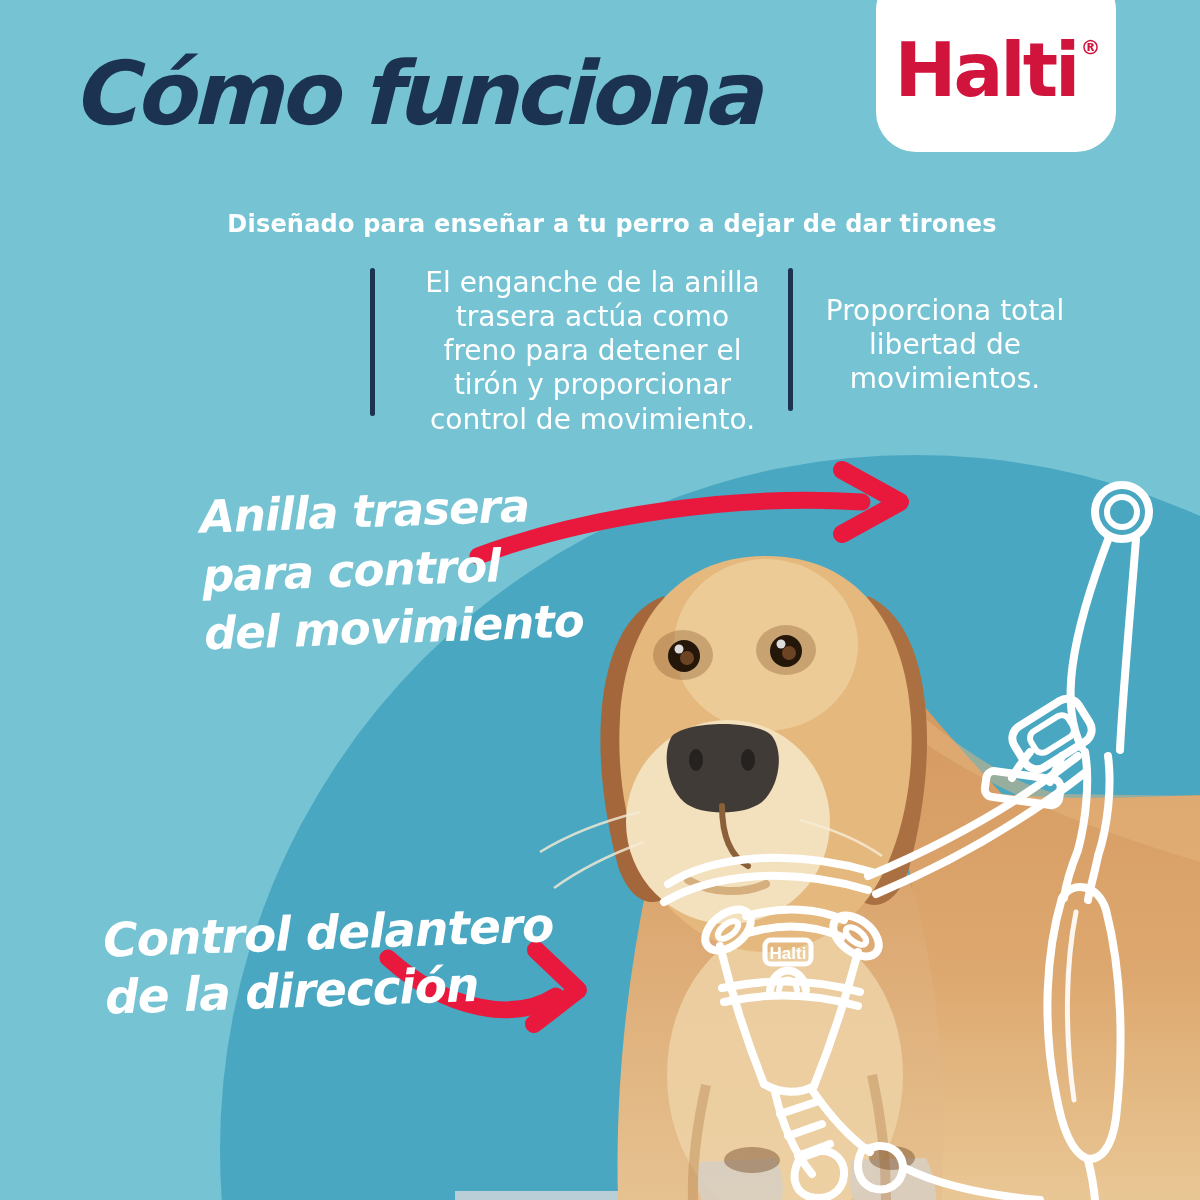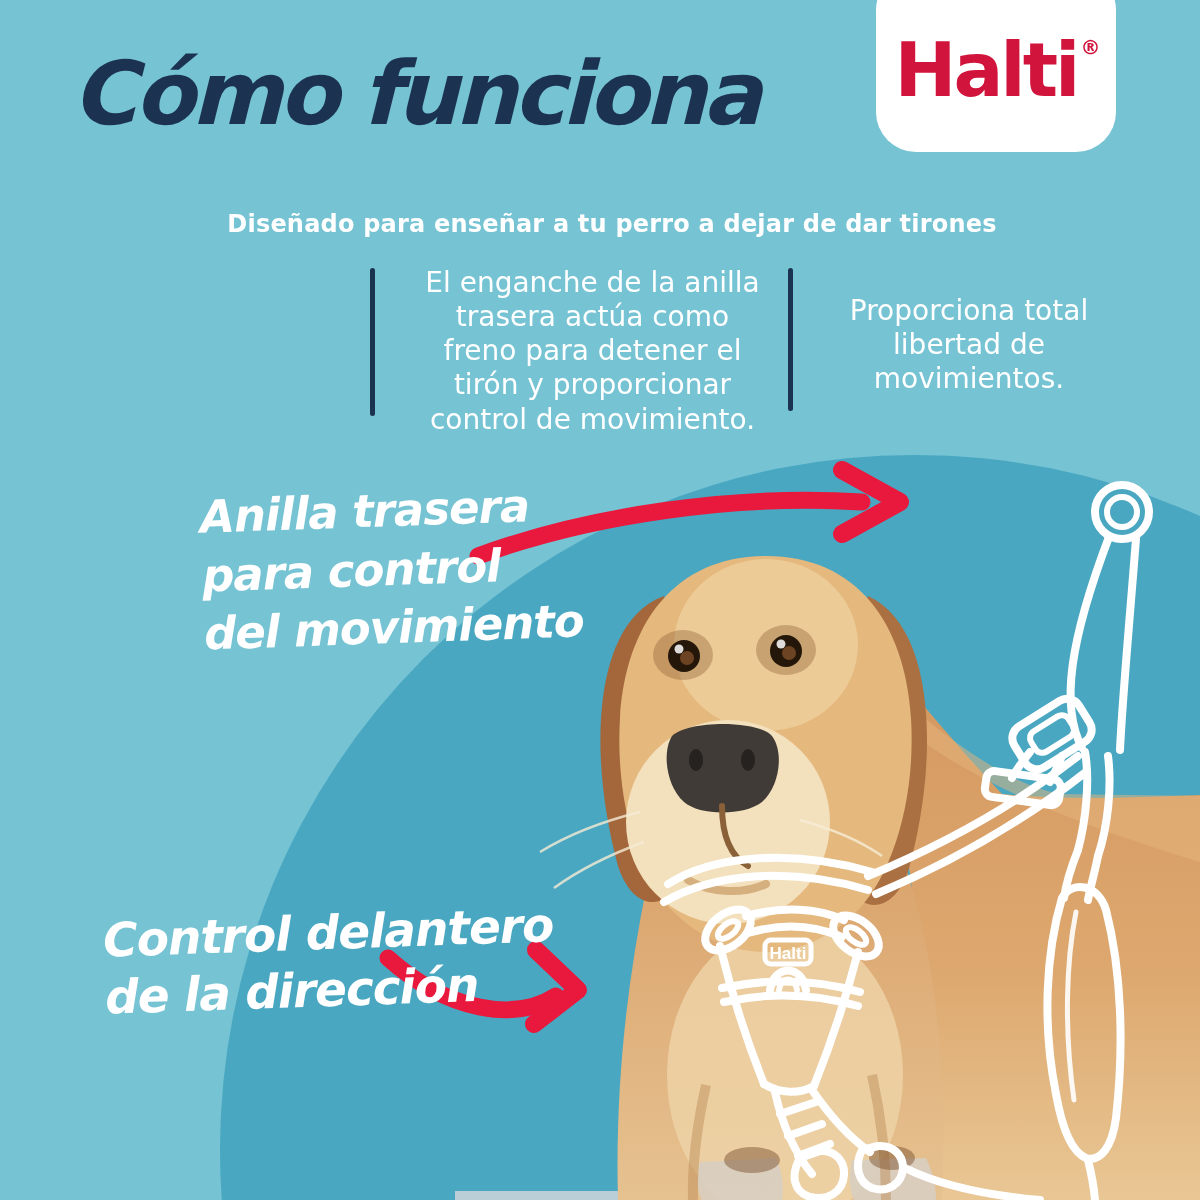--- a/index.html
+++ b/index.html
@@ -38,21 +38,21 @@
     font-weight:bold; font-size:24px; letter-spacing:0.2px;
   }
 
   .feature {
     position:absolute; color:#ffffff; text-align:center;
     font-family:"DejaVu Sans", sans-serif;
     font-size:28px; line-height:1.22;
   }
   .f1 { left:62px;  top:296px; width:315px; }
   .f2 { left:420px; top:266px; width:345px;text-align:center; }
-  .f3 { left:840px; top:294px; width:258px; }
+  .f3 { left:816px; top:294px; width:258px; }
   .divider {
     position:absolute; width:5px; background:#1c3251; border-radius:3px;
   }
   .d1 { left:370px; top:268px; height:148px; }
   .d2 { left:788px; top:268px; height:143px; }
 
   .script-note {
     position:absolute; color:#ffffff;
     font-family:"DejaVu Sans", sans-serif;
     font-style:italic; font-weight:bold; letter-spacing:-1px;

